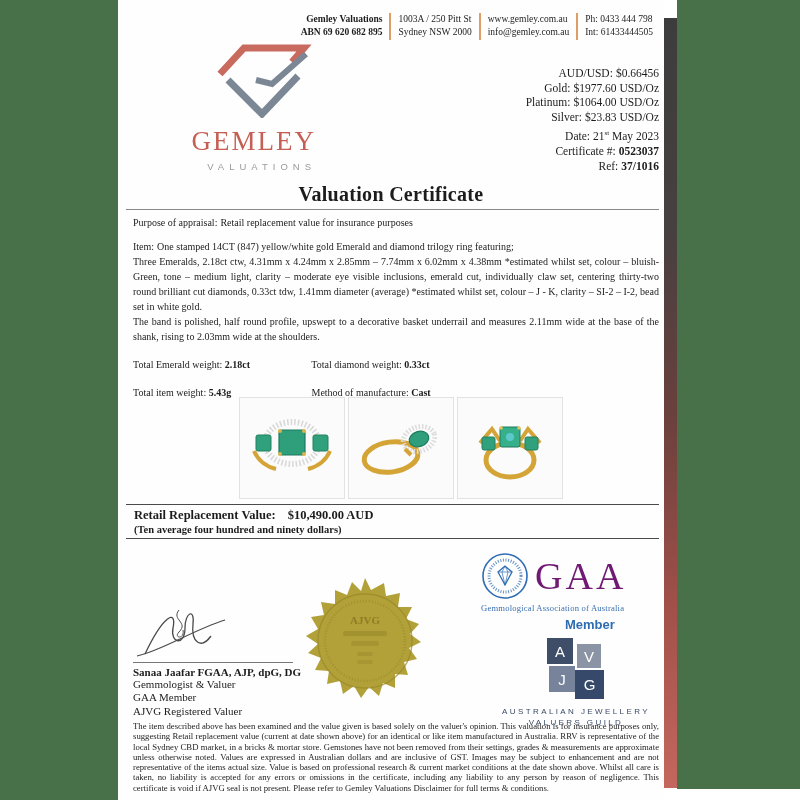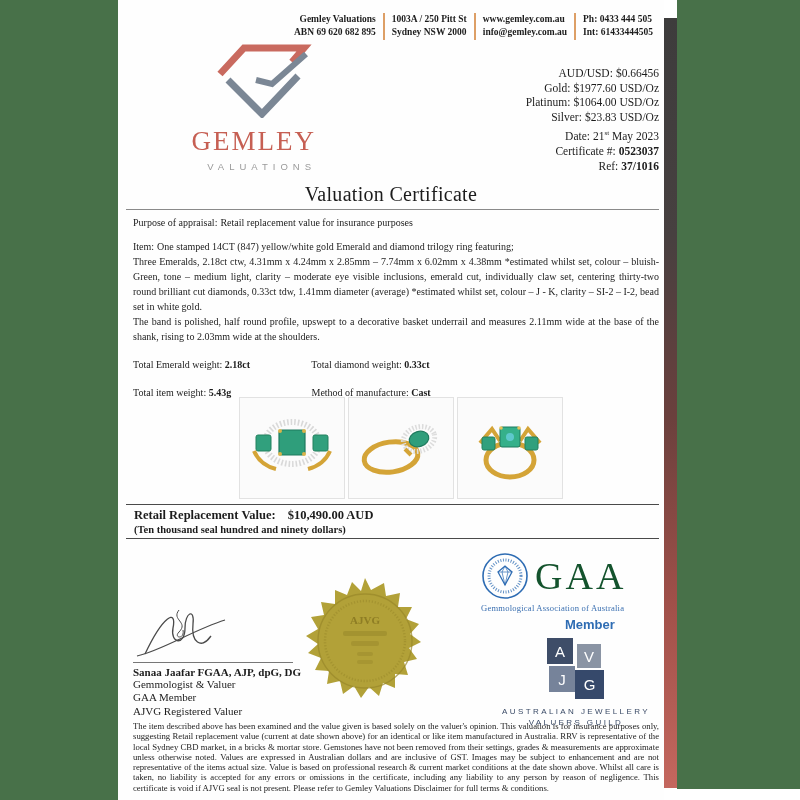--- a/index.html
+++ b/index.html
@@ -6,40 +6,40 @@
   body{width:800px;height:800px;position:relative;overflow:hidden;background:#fff;
        font-family:"Liberation Serif","DejaVu Serif",serif;color:#1c1c1c;}
   .bg-left{position:absolute;left:0;top:0;width:118px;height:800px;background:#487149;}
   .bg-right{position:absolute;left:677px;top:0;width:123px;height:789px;background:#487149;}
   .edge-bar{position:absolute;left:664px;top:18px;width:13px;height:770px;
             background:linear-gradient(#3d3c3c 0%,#474040 28%,#6b403d 52%,#a05049 76%,#c4675e 100%);}
   .page{position:absolute;left:118px;top:0;width:546px;height:800px;background:#fefefe;}
 
   
   .header-table{position:absolute;top:13px;right:4px;display:flex;font-size:9.5px;line-height:1.4;}
-  .hcol{padding:0 7px;font-weight:bold;}
+  .hcol{padding:0 7px;}
   .hcol.divided{border-left:2px solid #dd9f66;}
   .hcol.first{font-weight:bold;text-align:right;}
 
   
   .logo{position:absolute;left:28px;top:38px;width:170px;text-align:right;}
   .logo .brand{font-size:27px;letter-spacing:2px;color:#c65f53;margin-top:4px;}
   .logo .subtitle{font-family:"Liberation Sans","DejaVu Sans",sans-serif;font-size:9.5px;
                   letter-spacing:5px;color:#9a9a9a;margin-top:4px;}
 
   
   .rates{position:absolute;top:66px;right:5px;text-align:right;font-size:11.5px;line-height:1.28;}
   .meta{position:absolute;top:129px;right:5px;text-align:right;font-size:11.5px;line-height:1.3;}
   .b{font-weight:bold;}
   .lbl{font-weight:normal;margin-right:3px;}
   sup{font-size:7px;}
 
   
   .title{position:absolute;top:183px;left:0;width:100%;text-align:center;
-         font-size:20px;font-weight:normal;letter-spacing:.3px;}
+         font-size:20px;font-weight:bold;letter-spacing:.3px;}
   .rule1{position:absolute;top:209px;left:8px;right:5px;border-top:1.5px solid #8a8a8a;}
 
   
   .bodytext{position:absolute;top:215px;left:15px;right:5px;font-size:10px;line-height:1.5;}
   .bodytext .row{margin:0;}
   .desc{margin-top:9px;text-align:justify;}
   .band{margin-top:9px;text-align:justify;}
   .wrow{margin-top:13px;}
   .wcell{display:inline-block;width:176px;}
 
@@ -51,21 +51,21 @@
   
   .rrv{position:absolute;top:504px;left:8px;right:5px;border-top:1.5px solid #4a4a4a;
        border-bottom:1.5px solid #4a4a4a;padding:3px 0 3px 8px;}
   .rrv .line1{font-size:12.5px;font-weight:bold;}
   .rrv .amount{margin-left:12px;}
   .rrv .line2{font-size:10.5px;font-weight:bold;margin-top:1px;}
 
   
   .gaa{position:absolute;left:363px;top:552px;width:180px;}
   .gaa-top{display:flex;align-items:center;}
-  .gaa-acronym{font-size:38px;color:#14532d;letter-spacing:3px;margin-left:6px;line-height:1;}
+  .gaa-acronym{font-size:38px;color:#701a75;letter-spacing:3px;margin-left:6px;line-height:1;}
   .gaa-name{font-size:8.6px;color:#3a6fb0;margin-top:3px;letter-spacing:.2px;white-space:nowrap;}
   .member{position:absolute;left:447px;top:617px;font-family:"Liberation Sans","DejaVu Sans",sans-serif;
           font-weight:bold;font-size:13px;color:#2e6cb3;}
 
   
   .ajvg{position:absolute;left:368px;top:638px;width:180px;text-align:center;
         font-family:"Liberation Sans","DejaVu Sans",sans-serif;}
   .ajvg-squares{position:relative;width:58px;height:62px;margin:0 auto;}
   .sq{position:absolute;color:#fff;display:flex;align-items:center;justify-content:center;
       font-size:15px;font-weight:500;}
@@ -103,21 +103,21 @@
     </div>
     <div class="hcol divided">
       <div>1003A / 250 Pitt St</div>
       <div>Sydney NSW 2000</div>
     </div>
     <div class="hcol divided">
       <div>www.gemley.com.au</div>
       <div>info@gemley.com.au</div>
     </div>
     <div class="hcol divided">
-      <div>Ph: 0433 444 505</div>
+      <div>Ph: 0433 444 798</div>
       <div>Int: 61433444505</div>
     </div>
   </div>
 
   <div class="logo">
     <svg width="104" height="80" viewBox="0 0 104 80">
       <path d="M8 36 L32 10 L92 10 L80 24" fill="none" stroke="#c96a5f" stroke-width="7" stroke-linejoin="miter"></path>
       <path d="M94 16 L60 46 L44 42" fill="none" stroke="#7b8795" stroke-width="6"></path>
       <path d="M16 42 L50 76 L86 38" fill="none" stroke="#7b8795" stroke-width="7" stroke-linejoin="miter"></path>
     </svg>
@@ -190,21 +190,21 @@
           <circle cx="55" cy="15" r="1.8" fill="#e6c25a"></circle>
         <circle cx="46" cy="24" r="4" fill="#6fd3e8" opacity=".7"></circle>
       </svg>
     </div>
   </div>
 
   <div class="rrv">
     <div class="line1">
       <span>Retail Replacement Value:</span><span class="amount">$10,490.00 AUD</span>
     </div>
-    <div class="line2">(Ten thousand seal hundred and ninety dollars)</div>
+    <div class="line2">(Ten average four hundred and ninety dollars)</div>
   </div>
 
   <div class="gaa">
     <div class="gaa-top">
       <svg width="48" height="48" viewBox="0 0 48 48">
         <circle cx="24" cy="24" r="22" fill="none" stroke="#2e6cb3" stroke-width="1.6"></circle>
         <circle cx="24" cy="24" r="16" fill="none" stroke="#2e6cb3" stroke-width="3" stroke-dasharray="1,1.6" opacity=".75"></circle>
         <path d="M17 20 L24 14 L31 20 L24 33 Z" fill="#fff" stroke="#2e6cb3" stroke-width="1.3"></path>
         <path d="M17 20 H31 M21 20 L24 14 M27 20 L24 14 M21 20 L24 33 M27 20 L24 33" stroke="#2e6cb3" stroke-width=".7" fill="none"></path>
       </svg>

